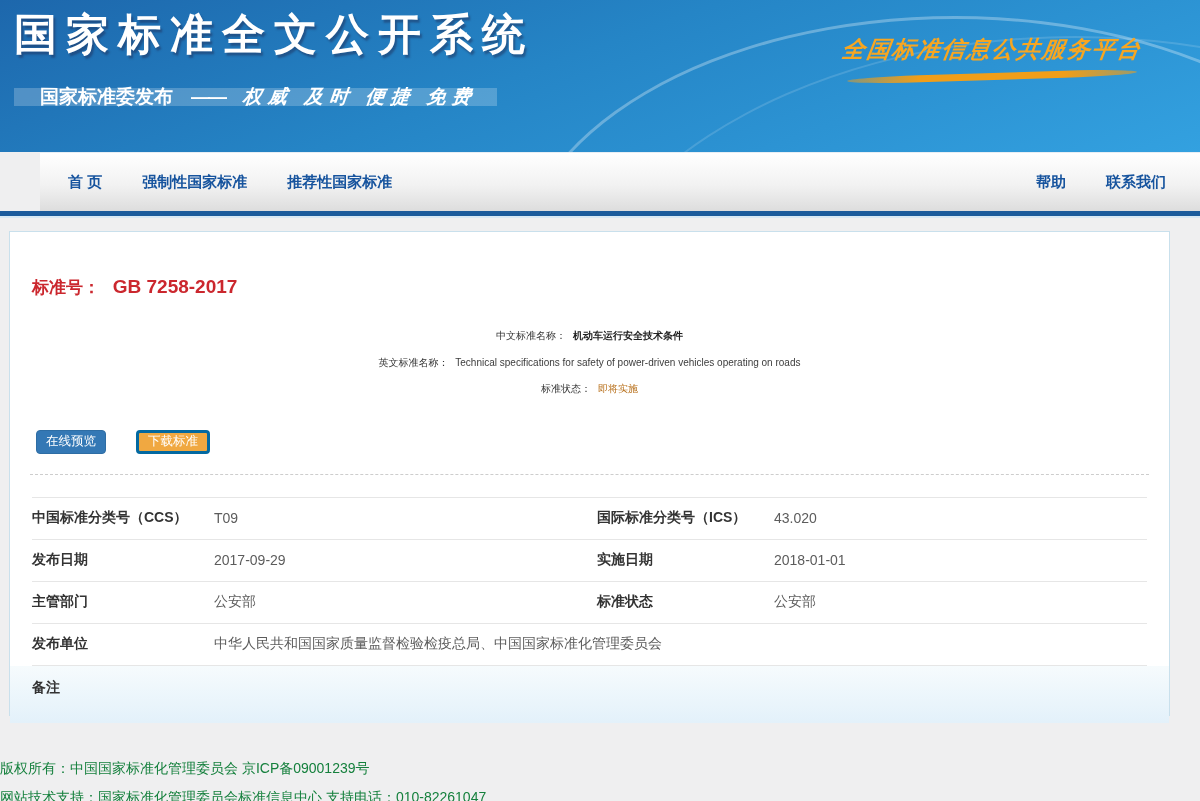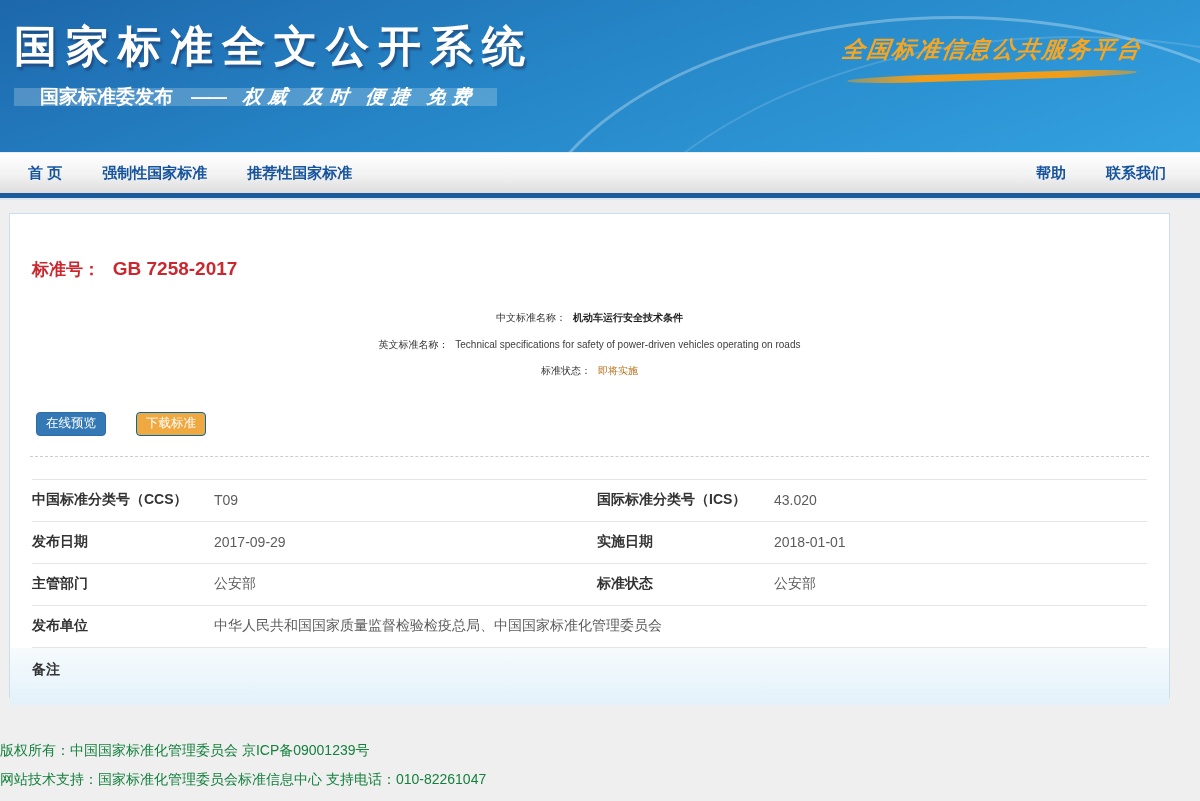--- a/index.html
+++ b/index.html
@@ -6,58 +6,58 @@
   html,body { background:#ffffff; }
   body { font-family:"Liberation Sans","DejaVu Sans",sans-serif; }
   .page { position:relative; width:1200px; height:801px; overflow:hidden; background:#efeff0; }
 
   
   .site-header { position:relative; height:152px; overflow:hidden;
     background:linear-gradient(160deg,#1d67ac 0%,#2585c6 45%,#33a1e0 100%); }
   .arc { position:absolute; border-radius:50%; pointer-events:none; }
   .arc1 { width:880px; height:520px; left:515px; top:16px; border:3px solid rgba(255,255,255,0.30); }
   .arc2 { width:1040px; height:680px; left:555px; top:36px; border:2px solid rgba(255,255,255,0.14); }
-  .site-title { position:absolute; left:14px; top:18px; color:#ffffff; font-size:43px; font-weight:bold;
+  .site-title { position:absolute; left:14px; top:6px; color:#ffffff; font-size:43px; font-weight:bold;
     letter-spacing:9px; text-shadow:2px 3px 2px rgba(30,40,80,0.45); white-space:nowrap; }
   .sub-banner { position:absolute; left:14px; top:88px; width:483px; height:18px;
     background:rgba(255,255,255,0.22); display:flex; align-items:center; padding-left:26px;
     color:#ffffff; font-size:19px; font-weight:bold; white-space:nowrap; }
   .sub-banner .dash { margin:0 18px; letter-spacing:-2px; }
   .sub-banner .callig { font-style:italic; letter-spacing:6px; transform:skewX(-6deg); }
   .platform-slogan { position:absolute; left:834px; top:34px; width:316px; text-align:center; }
   .slogan-text { color:#f7a621; font-size:23px; font-weight:bold; font-style:italic; letter-spacing:2px;
     transform:skewX(-8deg); white-space:nowrap; }
   .brush { margin:8px auto 0 auto; width:290px; height:7px; border-radius:50% / 100%;
     background:linear-gradient(90deg,rgba(240,158,25,0.45),#f09e19 25%,#f09e19 75%,rgba(240,158,25,0.55));
     transform:rotate(-1.8deg); }
 
   
-  .main-nav { height:41px; background:linear-gradient(180deg,#ffffff 0%,#f2f2f2 55%,#dddddd 100%);
+  .main-nav { height:59px; background:linear-gradient(180deg,#ffffff 0%,#f2f2f2 55%,#dddddd 100%);
     display:flex; justify-content:space-between; align-items:center; padding:0 34px 0 28px;
-    border-top:1px solid #e8eef4; }
+    border-top:1px solid #e8eef4;margin-left:40px; }
   .nav-group { display:flex; gap:40px; }
   .main-nav a { color:#17549e; font-size:15px; font-weight:bold; text-decoration:none; white-space:nowrap; cursor:pointer; }
   .nav-bar-dark { height:5px; background:#1b5b9c; }
   .nav-bar-light { height:2px; background:#d7e8f4; }
 
   
   .card { position:relative; width:1161px; margin:13px 0 0 9px; height:485px;
     background:#ffffff; border:1px solid #c9e0ec; }
   .std-no { padding:44px 22px 0 22px; color:#cb272e; font-weight:bold; font-size:17px; }
   .std-no .val { font-size:19px; margin-left:8px; }
   .meta { padding:24px 22px 0 22px; }
   .meta-line { font-size:10px; color:#333333; line-height:26.5px; white-space:nowrap;text-align:center; }
   .meta-line .m-val { margin-left:4px; color:#3c3c3c; }
   .meta-line .m-val.bold { font-weight:bold; color:#222222; }
   .meta-line .m-val.status { color:#b8701b; font-weight:normal; }
   .btn-row { margin-top:27px; padding-left:26px; display:flex; gap:30px; }
   .btn { height:24px; padding:0 9px; font-size:12.5px; color:#ffffff; border-radius:4px; cursor:pointer;
     font-family:inherit; }
   .btn.blue { background:#3478b5; border:1px solid #2e6da4; }
-  .btn.orange { background:#f0a841; border:1px solid #0369a1; }
+  .btn.orange { background:#f0a841; border:3px solid #0369a1; }
   .dashed-sep { border-top:1px dashed #cdcdcd; margin:20px 20px 0 20px; }
   .info-table { margin-top:22px; }
   .sep { height:1px; background:#e6e6e6; margin:0 22px; }
   .trow { display:grid; grid-template-columns:182px 383px 177px 1fr; align-items:center;
     height:41px; padding:0 22px; font-size:14px; }
   .trow.two { grid-template-columns:182px 1fr; }
   .trow .tl { font-weight:bold; color:#333333; white-space:nowrap; }
   .trow .tv { color:#5c5c5c; white-space:nowrap; overflow:hidden; }
   .trow.remark { height:57px; align-items:start; padding-top:13px;
     background:linear-gradient(180deg,#f6fbfd 0%,#e3f1fa 100%); }

